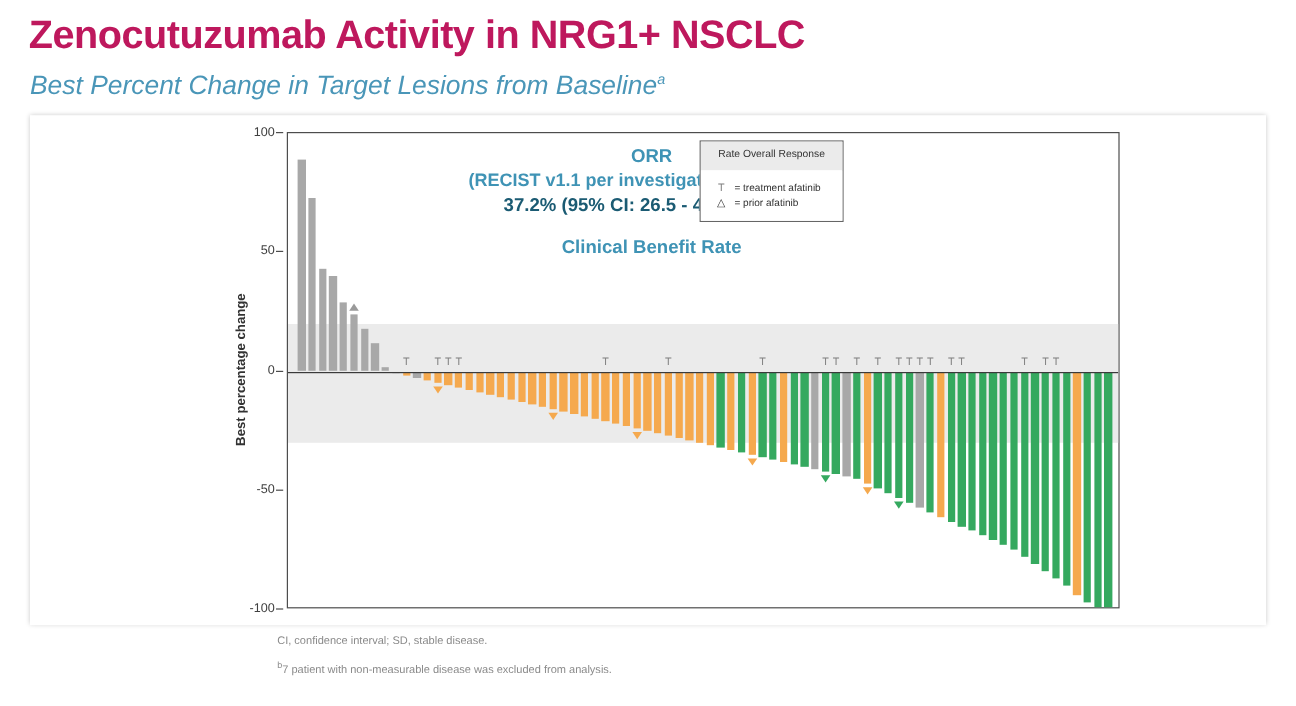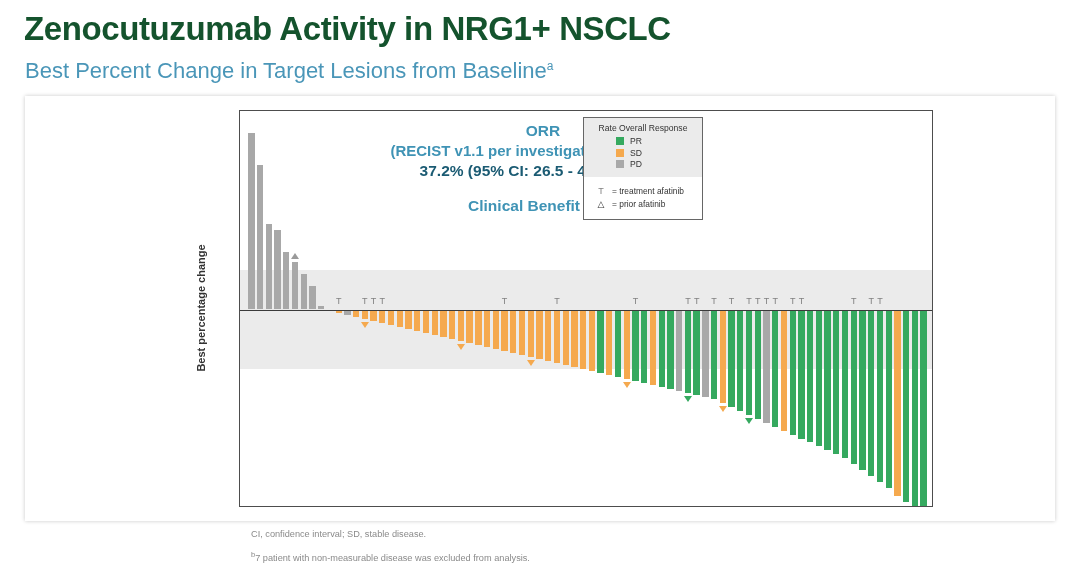--- a/index.html
+++ b/index.html
@@ -8,26 +8,26 @@
     width: 1080px; height: 588px;
     background: #ffffff;
     font-family: "Liberation Sans", sans-serif;
     overflow: hidden;
   }
   #slide { position: relative; width: 1080px; height: 588px; background:#fff; }
 
   
   #title {
     position: absolute; left: 24px; top: 10px;
-    font-size: 33px; font-weight: bold; color: #14532d;
+    font-size: 33px; font-weight: bold; color: #be185d;
     letter-spacing: -0.4px; white-space: nowrap;
   }
   #subtitle {
     position: absolute; left: 25px; top: 58px;
-    font-size: 22px; color: #4a96b8; white-space: nowrap;
+    font-size: 22px; color: #4a96b8; white-space: nowrap; font-style: italic;
   }
   #subtitle sup { font-size: 12px; }
 
   
   #card {
     position: absolute; left: 25px; top: 96px;
     width: 1030px; height: 425px;
     background: #ffffff;
     box-shadow: 0 0 4px rgba(0,0,0,0.22);
   }
@@ -98,21 +98,21 @@
   .leg-sw { width: 8px; height: 8px; margin-right: 6px; }
   .leg-lbl { font-size: 8.6px; }
   #legend-bot { padding: 6px 6px 7px 6px; background:#fff; }
   .leg-row2 { display: flex; align-items: center; margin: 3px 0; font-size: 8.4px; }
   .leg-gly { width: 22px; text-align: center; color: #808080; font-size: 9px; }
   .leg-gly.tri-g { color: #333; }
 
   
   #footnotes {
     position: absolute; left: 231px; top: 528px; width: 830px;
-    font-size: 9.2px; color: #8a8a8a; line-height: 1.45; margin-left: 20px;
+    font-size: 9.2px; color: #8a8a8a; line-height: 1.45;
   }
   #fn-abbr { margin-bottom: 9px; }
   .fn-line sup { font-size: 7.5px; }
 
   
   #logo { position: absolute; left: 14px; top: 547px; display: flex; align-items: flex-end; }
   #logo-madrid {
     background: #d8374a; color: #fff; font-size: 9px; font-weight: bold;
     line-height: 10px; padding: 3px 5px; letter-spacing: 0.2px;
   }
@@ -128,20 +128,27 @@
 </head>
 <body>
 
 <div id="slide">
 
   <div id="title">Zenocutuzumab Activity in NRG1+ NSCLC</div>
   <div id="subtitle"><span>Best Percent Change in Target Lesions from Baseline</span><sup>a</sup></div>
 
   <div id="card">
 
+    <div id="yaxis-labels">
+        <div class="ytick" style="top: 14px;">100</div>
+        <div class="ytick" style="top: 113.25px;">50</div>
+        <div class="ytick" style="top: 212.5px;">0</div>
+        <div class="ytick" style="top: 311.75px;">-50</div>
+        <div class="ytick" style="top: 411px;">-100</div>
+      </div>
     <div id="ylabel">Best percentage change</div>
 
     <div id="plot-area">
       <div id="band" style="top: 158.8px; height: 99.25px; background: rgb(235, 235, 235);"></div>
       <div id="bars">
           <div class="bar" style="left: 8.22231px; width: 6.28615px; background: rgb(168, 168, 168); top: 21.835px; height: 176.665px;"></div>
           <div class="bar" style="left: 16.9531px; width: 6.28615px; background: rgb(168, 168, 168); top: 53.595px; height: 144.905px;"></div>
           <div class="bar" style="left: 25.6838px; width: 6.28615px; background: rgb(168, 168, 168); top: 113.145px; height: 85.355px;"></div>
           <div class="bar" style="left: 34.4146px; width: 6.28615px; background: rgb(168, 168, 168); top: 119.1px; height: 79.4px;"></div>
           <div class="bar" style="left: 43.1454px; width: 6.28615px; background: rgb(168, 168, 168); top: 140.935px; height: 57.565px;"></div>
@@ -253,34 +260,20 @@
     <div id="orr-block">
       <div class="orr-head">ORR</div>
       <div class="orr-sub">(RECIST v1.1 per investigator assessment)</div>
       <div class="orr-val"><span>37.2% (95% CI: 26.5 - 48.9; 29/78</span><sup>b</sup><span>)</span></div>
       <div class="cbr-head">Clinical Benefit Rate</div>
     </div>
 
     <div id="legend">
       <div id="legend-top">
         <div id="legend-title">Rate Overall Response</div>
-        <div id="legend-items">
-            <div class="leg-row">
-              <span class="leg-sw" style="background: rgb(53, 169, 95);"></span>
-              <span class="leg-lbl">PR</span>
-            </div>
-            <div class="leg-row">
-              <span class="leg-sw" style="background: rgb(245, 169, 78);"></span>
-              <span class="leg-lbl">SD</span>
-            </div>
-            <div class="leg-row">
-              <span class="leg-sw" style="background: rgb(168, 168, 168);"></span>
-              <span class="leg-lbl">PD</span>
-            </div>
-          </div>
       </div>
       <div id="legend-bot">
           <div class="leg-row2">
             <span class="leg-gly">T</span>
             <span>= treatment afatinib</span>
           </div>
           <div class="leg-row2">
             <span class="leg-gly tri-g">△</span>
             <span>= prior afatinib</span>
           </div>

